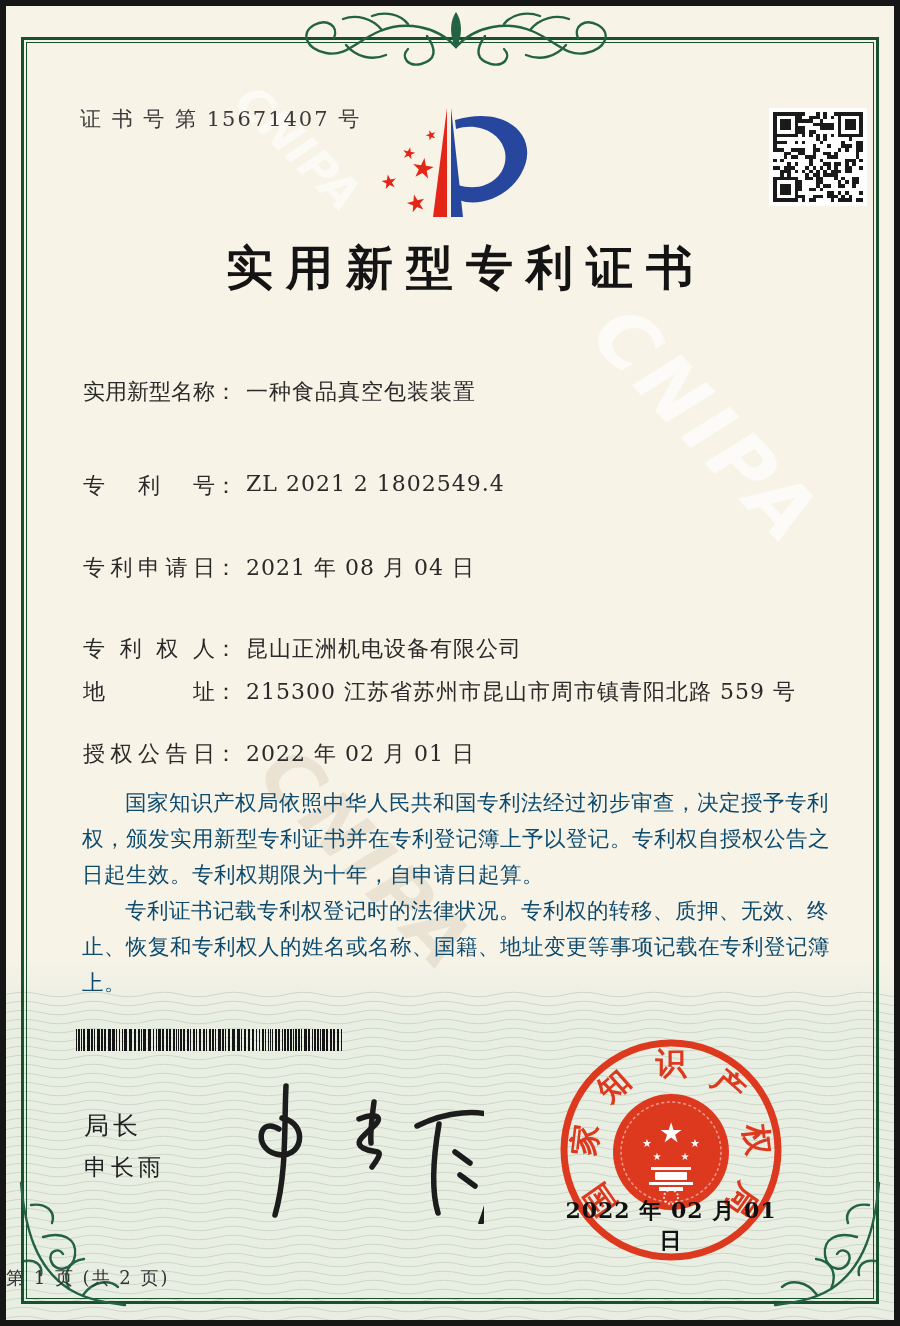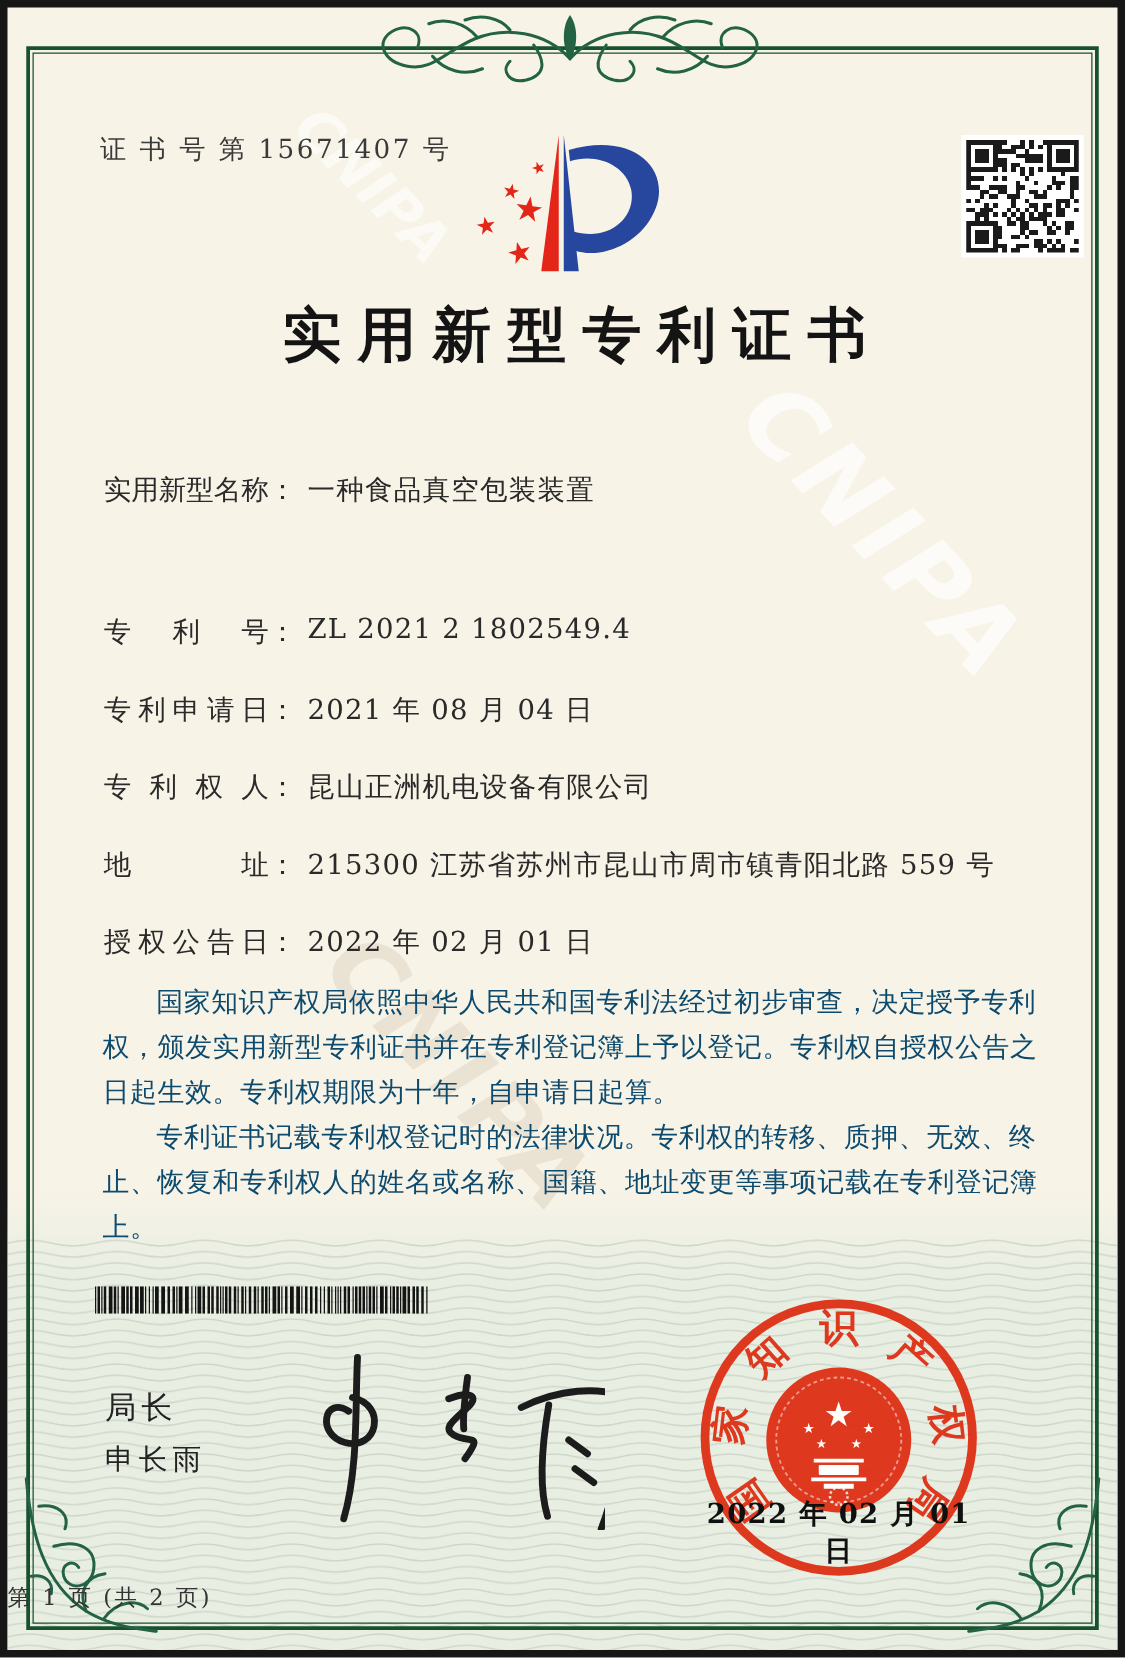--- a/index.html
+++ b/index.html
@@ -431,27 +431,27 @@
         <rect x="23" y="24" width="1" height="1"></rect>
         <rect x="24" y="24" width="1" height="1"></rect>
       </g>
     </svg>
 
   <div class="title">实用新型专利证书</div>
 
   <div class="frow" style="top:371px">
     <span class="flabel">实用新型名称</span><span class="fcolon">：</span><span class="fvalue">一种食品真空包装装置</span>
   </div>
-  <div class="frow" style="top:485px">
+  <div class="frow" style="top:465px">
     <span class="flabel">专利号</span><span class="fcolon">：</span><span class="fvalue">ZL 2021 2 1802549.4</span>
   </div>
   <div class="frow" style="top:547px">
     <span class="flabel">专利申请日</span><span class="fcolon">：</span><span class="fvalue">2021 年 08 月 04 日</span>
   </div>
-  <div class="frow" style="top:609px">
+  <div class="frow" style="top:628px">
     <span class="flabel">专利权人</span><span class="fcolon">：</span><span class="fvalue">昆山正洲机电设备有限公司</span>
   </div>
   <div class="frow" style="top:671px">
     <span class="flabel">地址</span><span class="fcolon">：</span><span class="fvalue">215300 江苏省苏州市昆山市周市镇青阳北路 559 号</span>
   </div>
 
   <div class="frow" style="top:733px">
     <span class="flabel">授权公告日</span><span class="fcolon">：</span><span class="fvalue">2022 年 02 月 01 日</span>
   </div>
 

